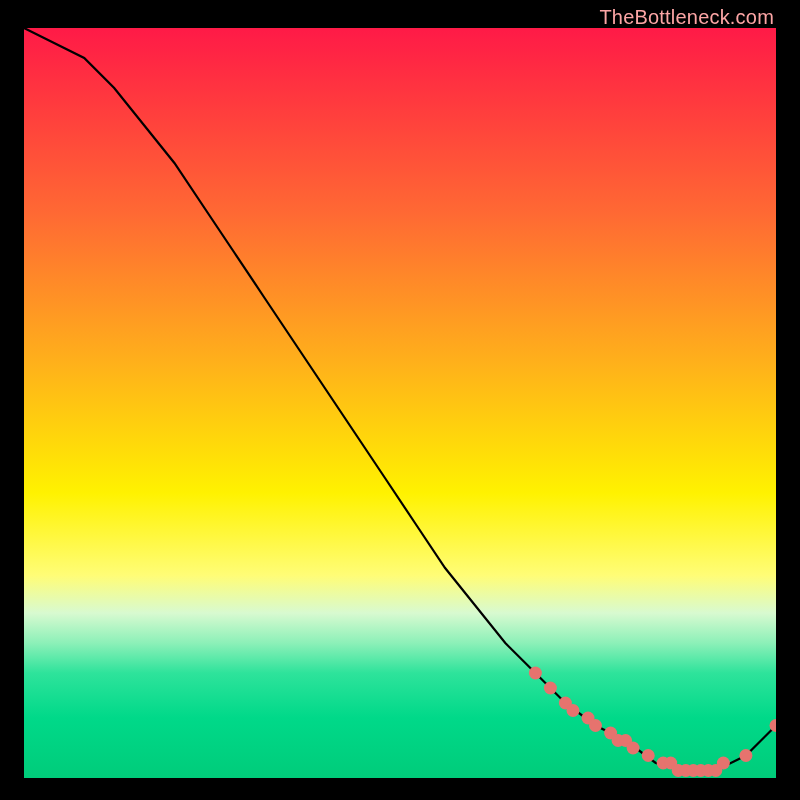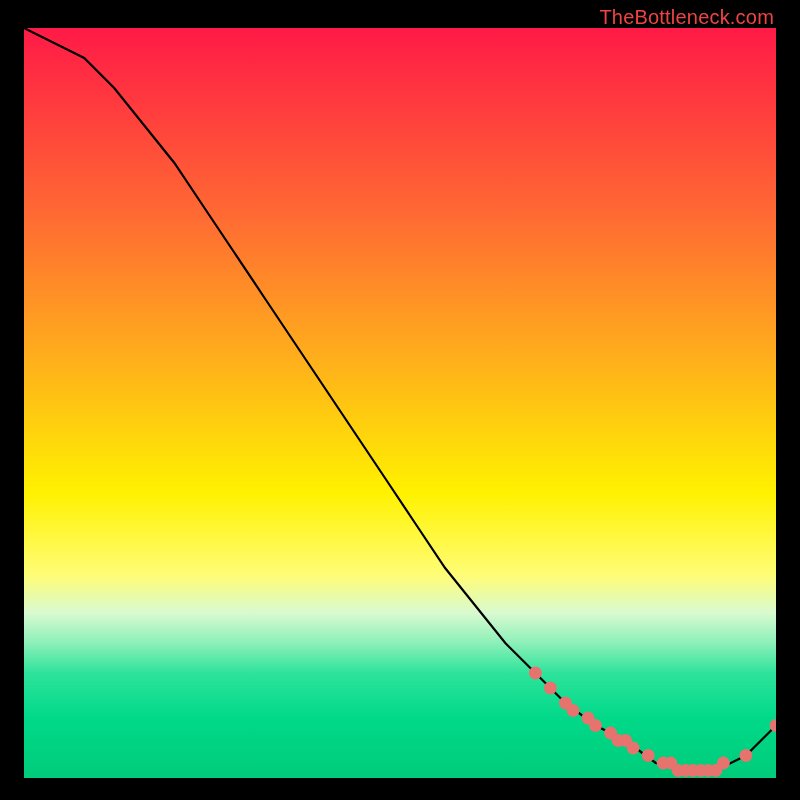--- a/index.html
+++ b/index.html
@@ -28,21 +28,21 @@
       #8cf0b8 82%,
       #2ee39b 86%,
       #00d989 92%,
       #00cc7a 100%
     );
   }
   .attribution {
     position: absolute;
     top: 6px;
     right: 26px;
-    color: #ef4444;
+    color: #fca5a5;
     font-size: 20px;
     font-weight: 500;
     letter-spacing: 0.2px;
   }
   svg {
     position: absolute;
     left: 0;
     top: 0;
   }
 </style>

